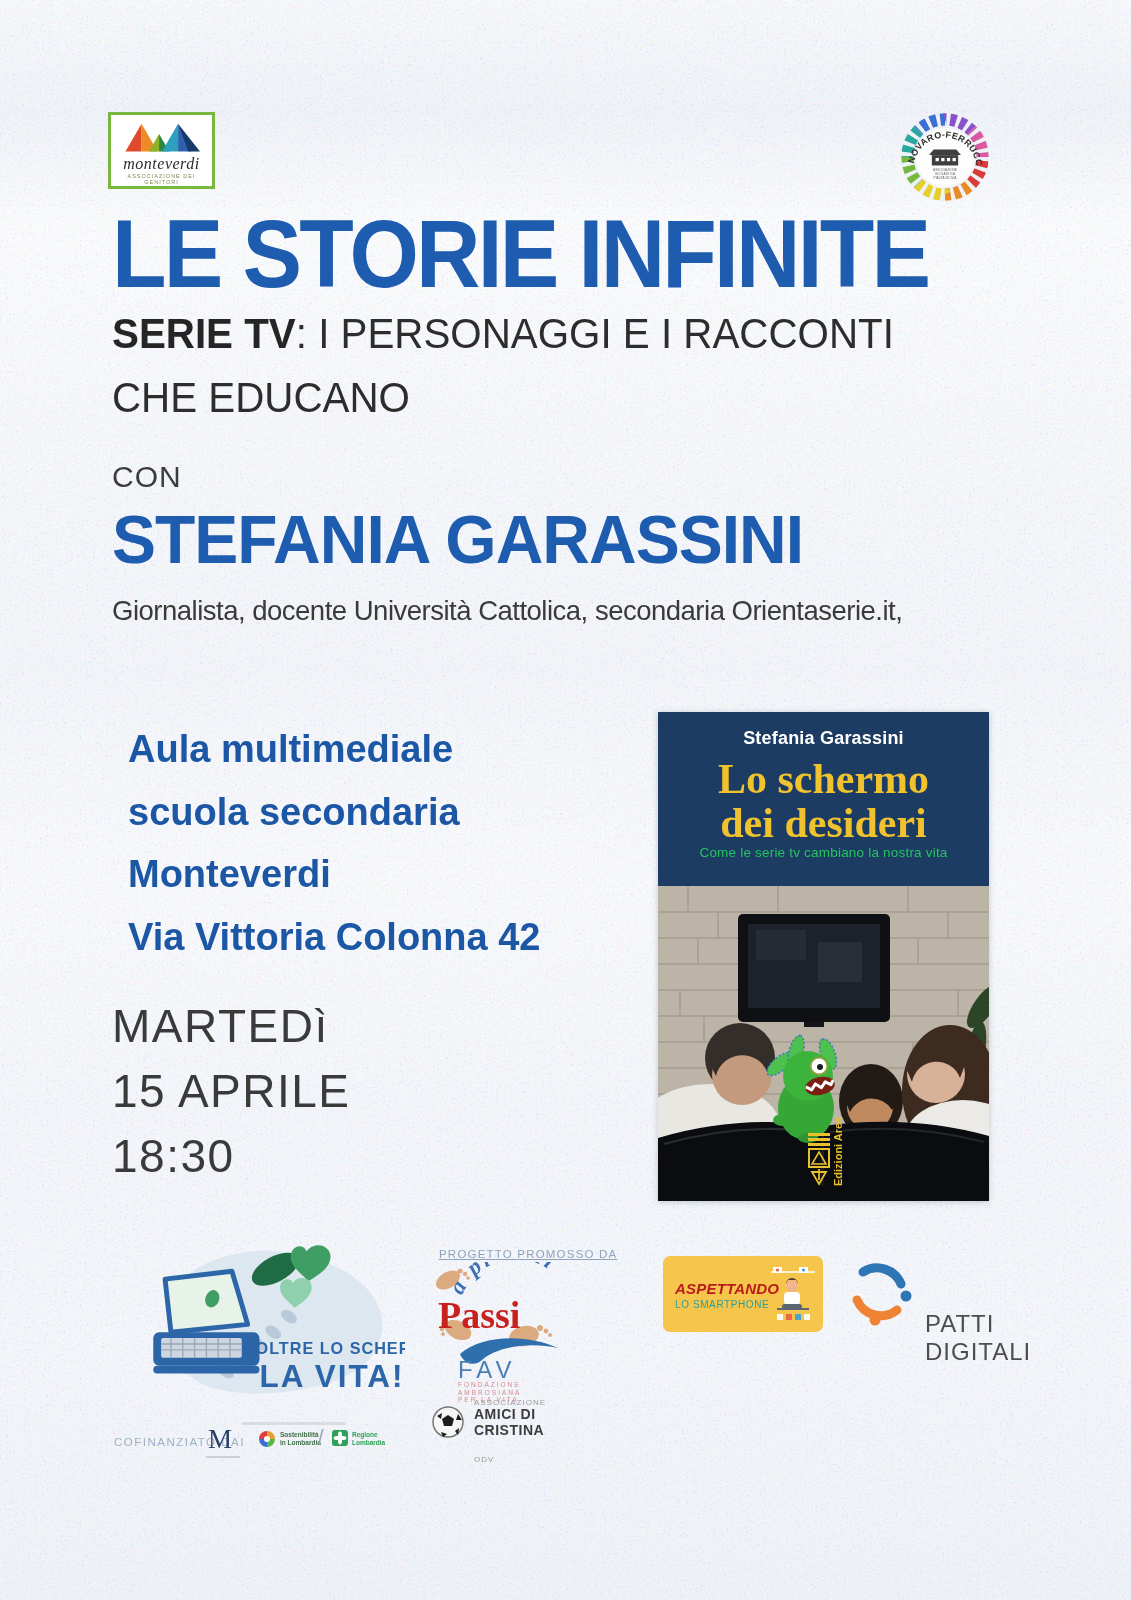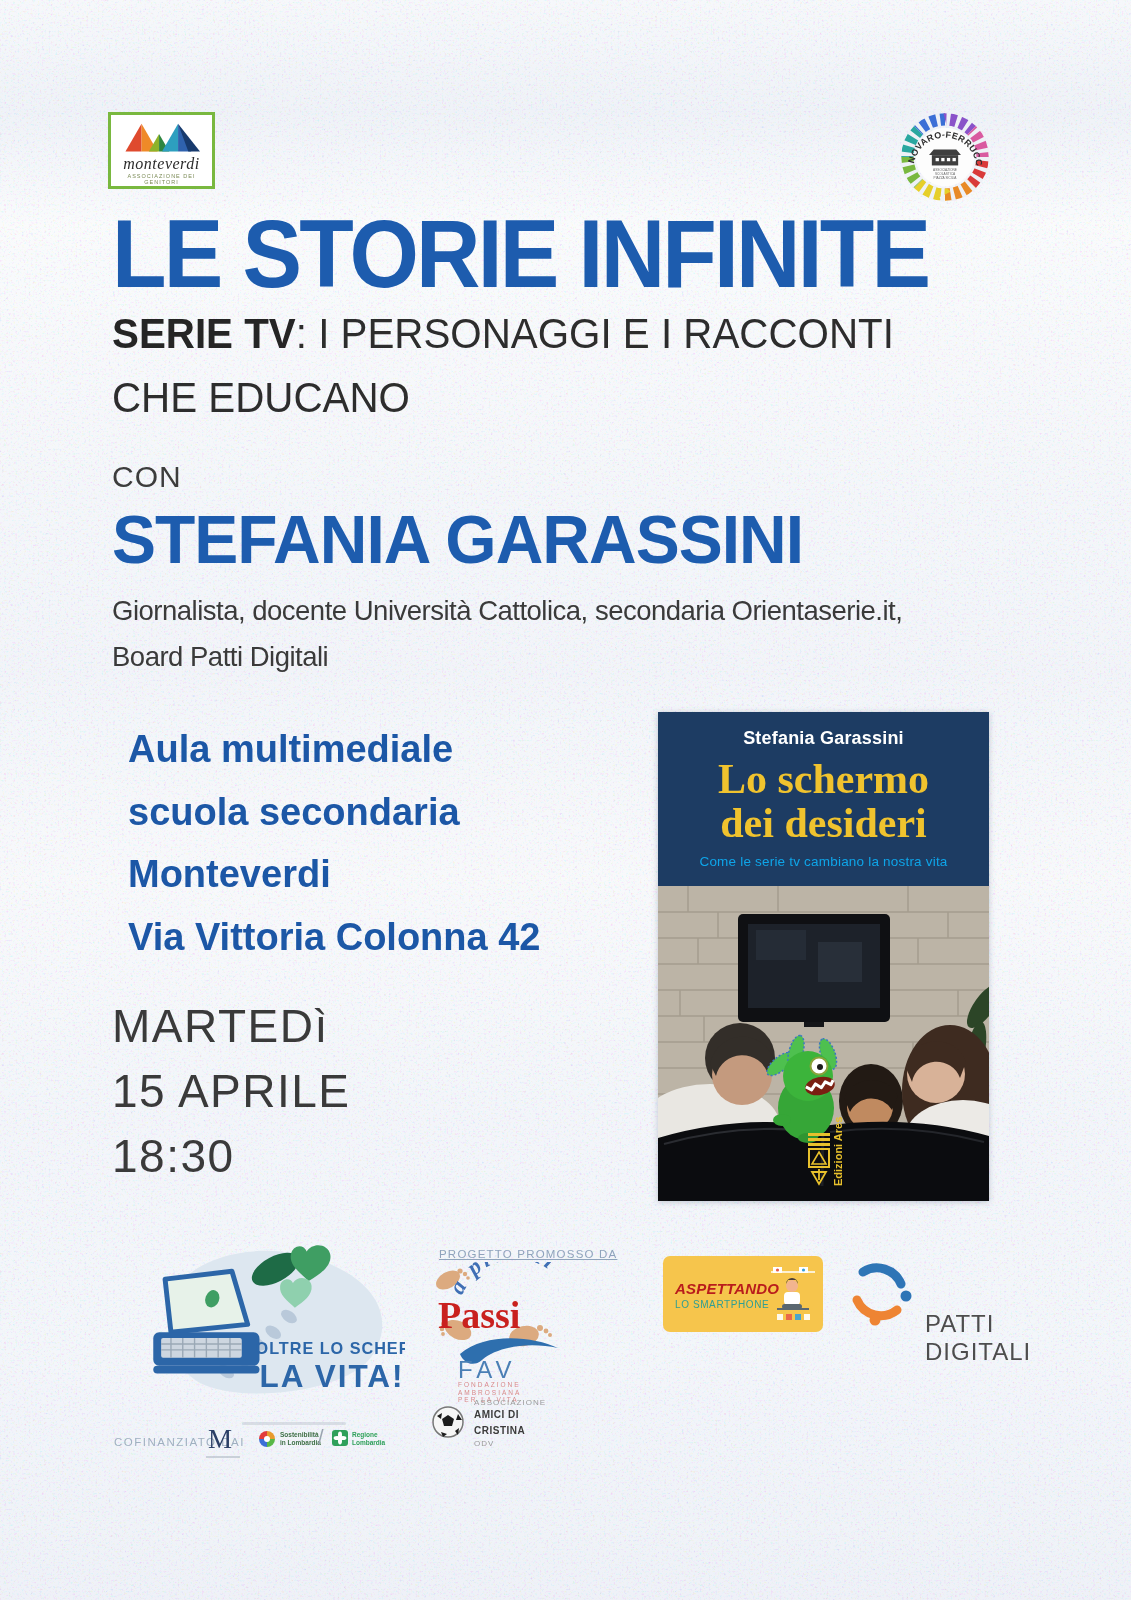--- a/index.html
+++ b/index.html
@@ -23,42 +23,42 @@
   .speaker{left:112px;top:500px;font-size:68px;font-weight:700;color:#1d5cae;letter-spacing:-1px;transform:scaleX(.97);transform-origin:left top;white-space:nowrap;}
   .bio{left:112px;top:588px;font-size:27.5px;color:#3a3a3a;letter-spacing:-.5px;line-height:46px;white-space:nowrap;}
   
   .location{left:112px;top:718px;font-size:38px;font-weight:700;color:#1c57a6;line-height:62.5px;white-space:nowrap;margin-left:16px;}
   .datetime{left:112px;top:994px;font-size:46px;color:#3a3a3a;letter-spacing:1.5px;line-height:65px;white-space:nowrap;}
   
   .book{left:658px;top:712px;width:331px;height:489px;background:#1d3c63;box-shadow:0 1px 6px rgba(40,60,90,.25);}
   .book-top{height:174px;text-align:center;}
   .book-author{padding-top:16px;font-size:18px;font-weight:700;color:#ffffff;letter-spacing:.2px;}
   .book-title{margin-top:8px;font-family:"Liberation Serif",serif;font-size:42px;line-height:44px;font-weight:700;color:#f0c32e;}
-  .book-tagline{margin-top:9px;font-size:13.5px;color:#0ea5e9;letter-spacing:.2px;}
+  .book-tagline{font-size:13.5px;color:#22c55e;letter-spacing:.2px;}
   .book-photo{position:absolute;left:0;top:174px;width:331px;height:315px;}
   
   .oltre{left:110px;top:1222px;}
   .cofin-row{left:114px;top:1424px;width:300px;height:44px;}
   .cofin-text{position:absolute;left:0;top:12px;font-size:11.5px;color:#9fb0c0;letter-spacing:1.5px;}
   .cofin-m{position:absolute;left:94px;top:0px;font-family:"Liberation Serif",serif;font-size:27px;color:#2b3f66;}
   .cofin-m-bar{position:absolute;left:92px;top:32px;width:34px;height:2px;background:#b9c2cc;opacity:.7;}
   .micro-bar{position:absolute;left:128px;top:-2px;width:104px;height:3px;background:#c2cad4;opacity:.55;border-radius:2px;}
   .sost{position:absolute;left:144px;top:6px;}
   .sost-text{position:absolute;left:166px;top:7px;font-size:6.5px;color:#3f6f46;line-height:7.5px;font-weight:700;}
   .slash{position:absolute;left:204px;top:2px;font-size:20px;color:#9aa4b0;font-weight:300;}
   .reg{position:absolute;left:218px;top:6px;}
   .reg-text{position:absolute;left:238px;top:7px;font-size:6.5px;color:#2fa05a;line-height:7.5px;font-weight:700;}
   .promosso{left:439px;top:1248px;font-size:11.5px;color:#8fa3bc;letter-spacing:1.2px;text-decoration:underline;}
   .passi{left:420px;top:1262px;}
   .fav{left:446px;top:1338px;}
   .amici{left:428px;top:1396px;width:170px;}
   .amici-text{position:absolute;left:46px;top:2px;}
   .amici-top{font-size:8px;color:#9a9a9a;letter-spacing:1px;}
-  .amici-main{font-size:10px;font-weight:700;color:#3c3c3c;line-height:15.5px;letter-spacing:.5px;}
-  .amici-sub{font-size:8px;color:#9a9a9a;letter-spacing:1px;margin-top:1px;}
+  .amici-main{font-size:14px;font-weight:700;color:#3c3c3c;line-height:15.5px;letter-spacing:.5px;}
+  .amici-sub{font-size:8px;color:#9a9a9a;letter-spacing:1px;margin-top:17px;}
   .badge{left:663px;top:1256px;width:160px;height:76px;background:#f6c54c;border-radius:7px;}
   .badge-l1{position:absolute;left:12px;top:24px;font-size:15px;font-weight:700;font-style:italic;color:#b91c1c;letter-spacing:.2px;}
   .badge-l2{position:absolute;left:12px;top:43px;font-size:10px;color:#2f9e93;letter-spacing:.6px;}
   .badge-ill{position:absolute;right:6px;top:8px;}
   .patti{left:845px;top:1258px;width:250px;height:70px;}
   .patti-text{position:absolute;left:80px;top:8px;font-size:24px;color:#4d4d4d;letter-spacing:1px;line-height:28px;margin-top:44px;}
 </style>
 </head>
 <body>
 
@@ -118,21 +118,20 @@
 
   <div class="abs subtitle">
     <div><b>SERIE TV</b><span>: I PERSONAGGI E I RACCONTI</span></div>
     <div>CHE EDUCANO</div>
   </div>
 
   <div class="abs con">CON</div>
   <div class="abs speaker">STEFANIA GARASSINI</div>
   <div class="abs bio">
     <div>Giornalista, docente Università Cattolica, secondaria Orientaserie.it,</div>
-    <div>Board Patti Digitali</div>
   </div>
 
   <div class="abs location">
     <div>Aula multimediale</div>
     <div>scuola secondaria</div>
     <div>Monteverdi</div>
     <div>Via Vittoria Colonna 42</div>
   </div>
 
   <div class="abs datetime">

